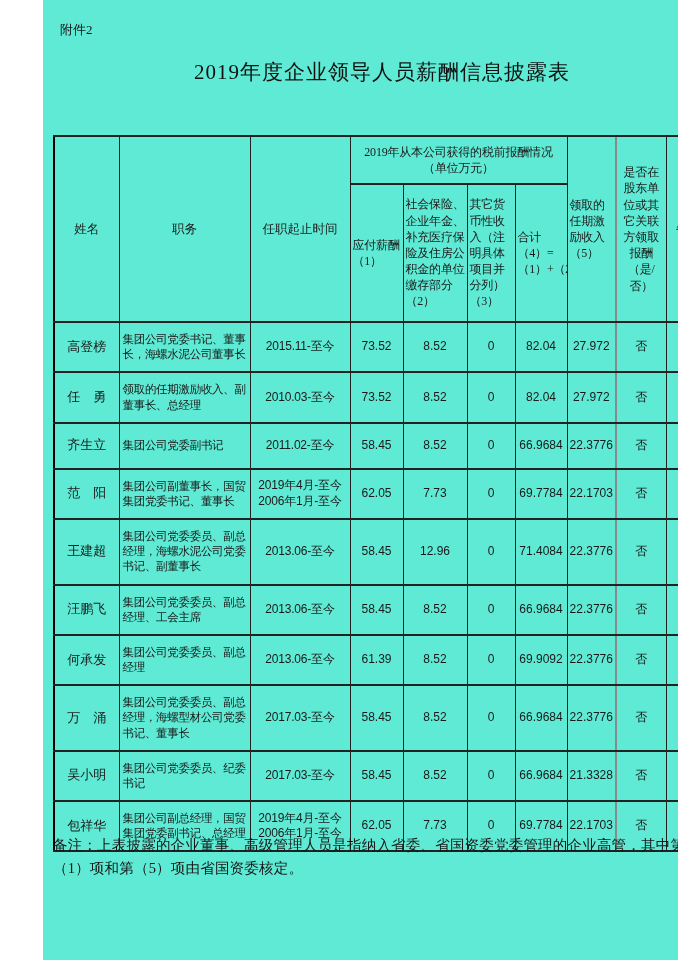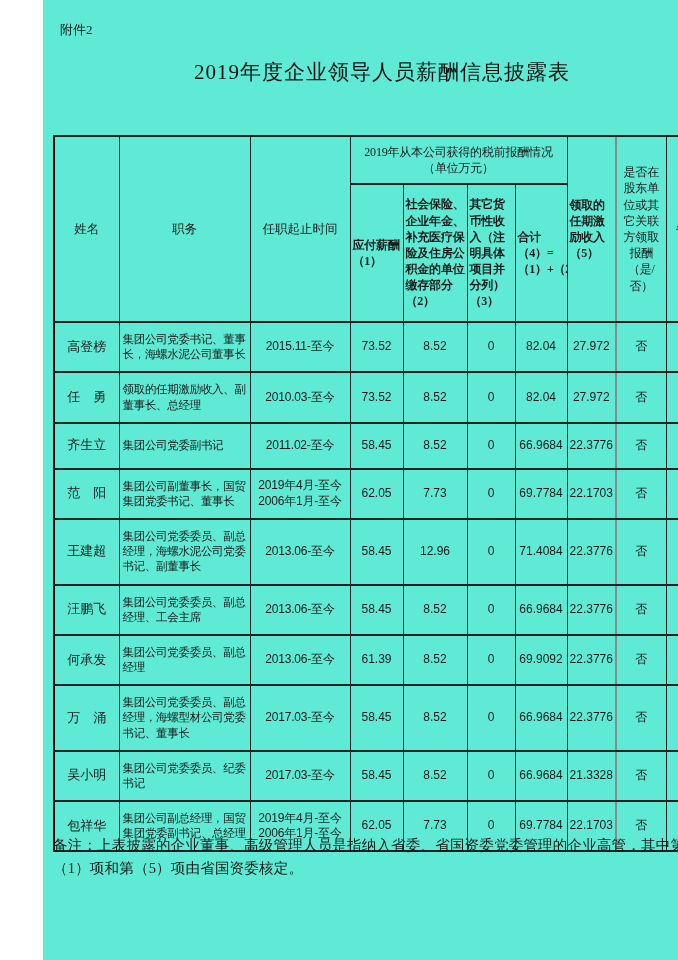--- a/index.html
+++ b/index.html
@@ -32,21 +32,21 @@
   th,td{
     border:solid #222;
     border-width:2px 1px;
     vertical-align:middle;
     padding:2px 2px;
     font-weight:normal;
     overflow:hidden;
   }
   th{font-size:12px;line-height:1.35;letter-spacing:-0.2px;text-align:center;}
   th.main{font-size:12.5px;letter-spacing:0;}
-  th.left{text-align:left;font-weight:bold;}
+  th.left{text-align:left;}
   thead tr.h1{height:48px;}
   thead tr.h2{height:138px;}
   tbody tr{height:46px;}
   td{font-size:12px;line-height:1.3;text-align:center;}
   td.name{font-size:13px;}
   td.pos{
     text-align:left;
     font-size:11.5px;
     letter-spacing:-0.3px;
     padding:9px 3px;

